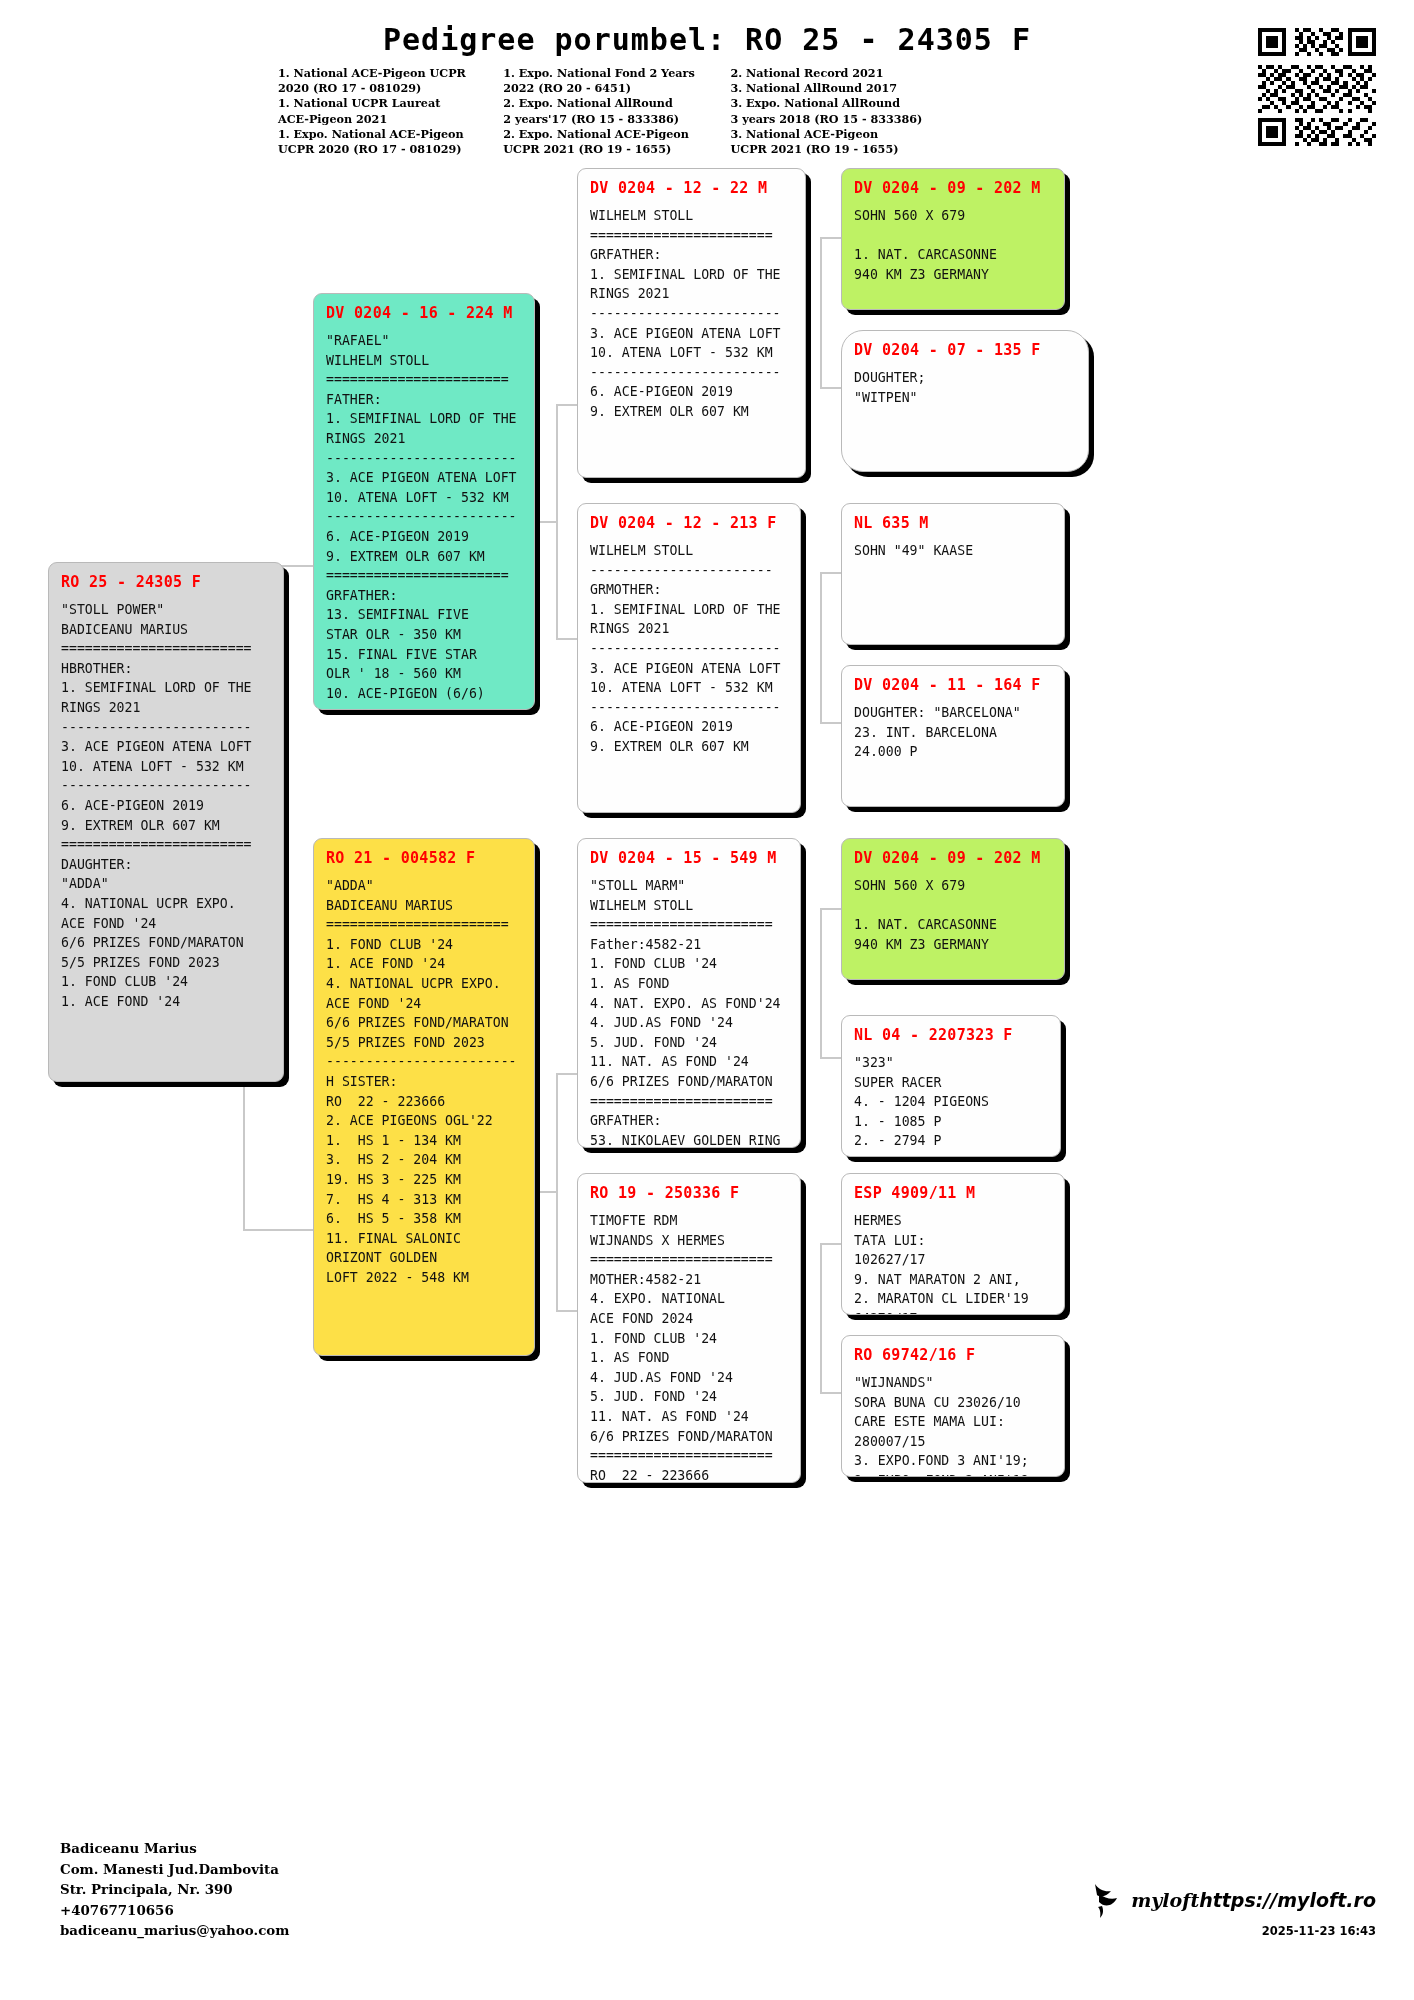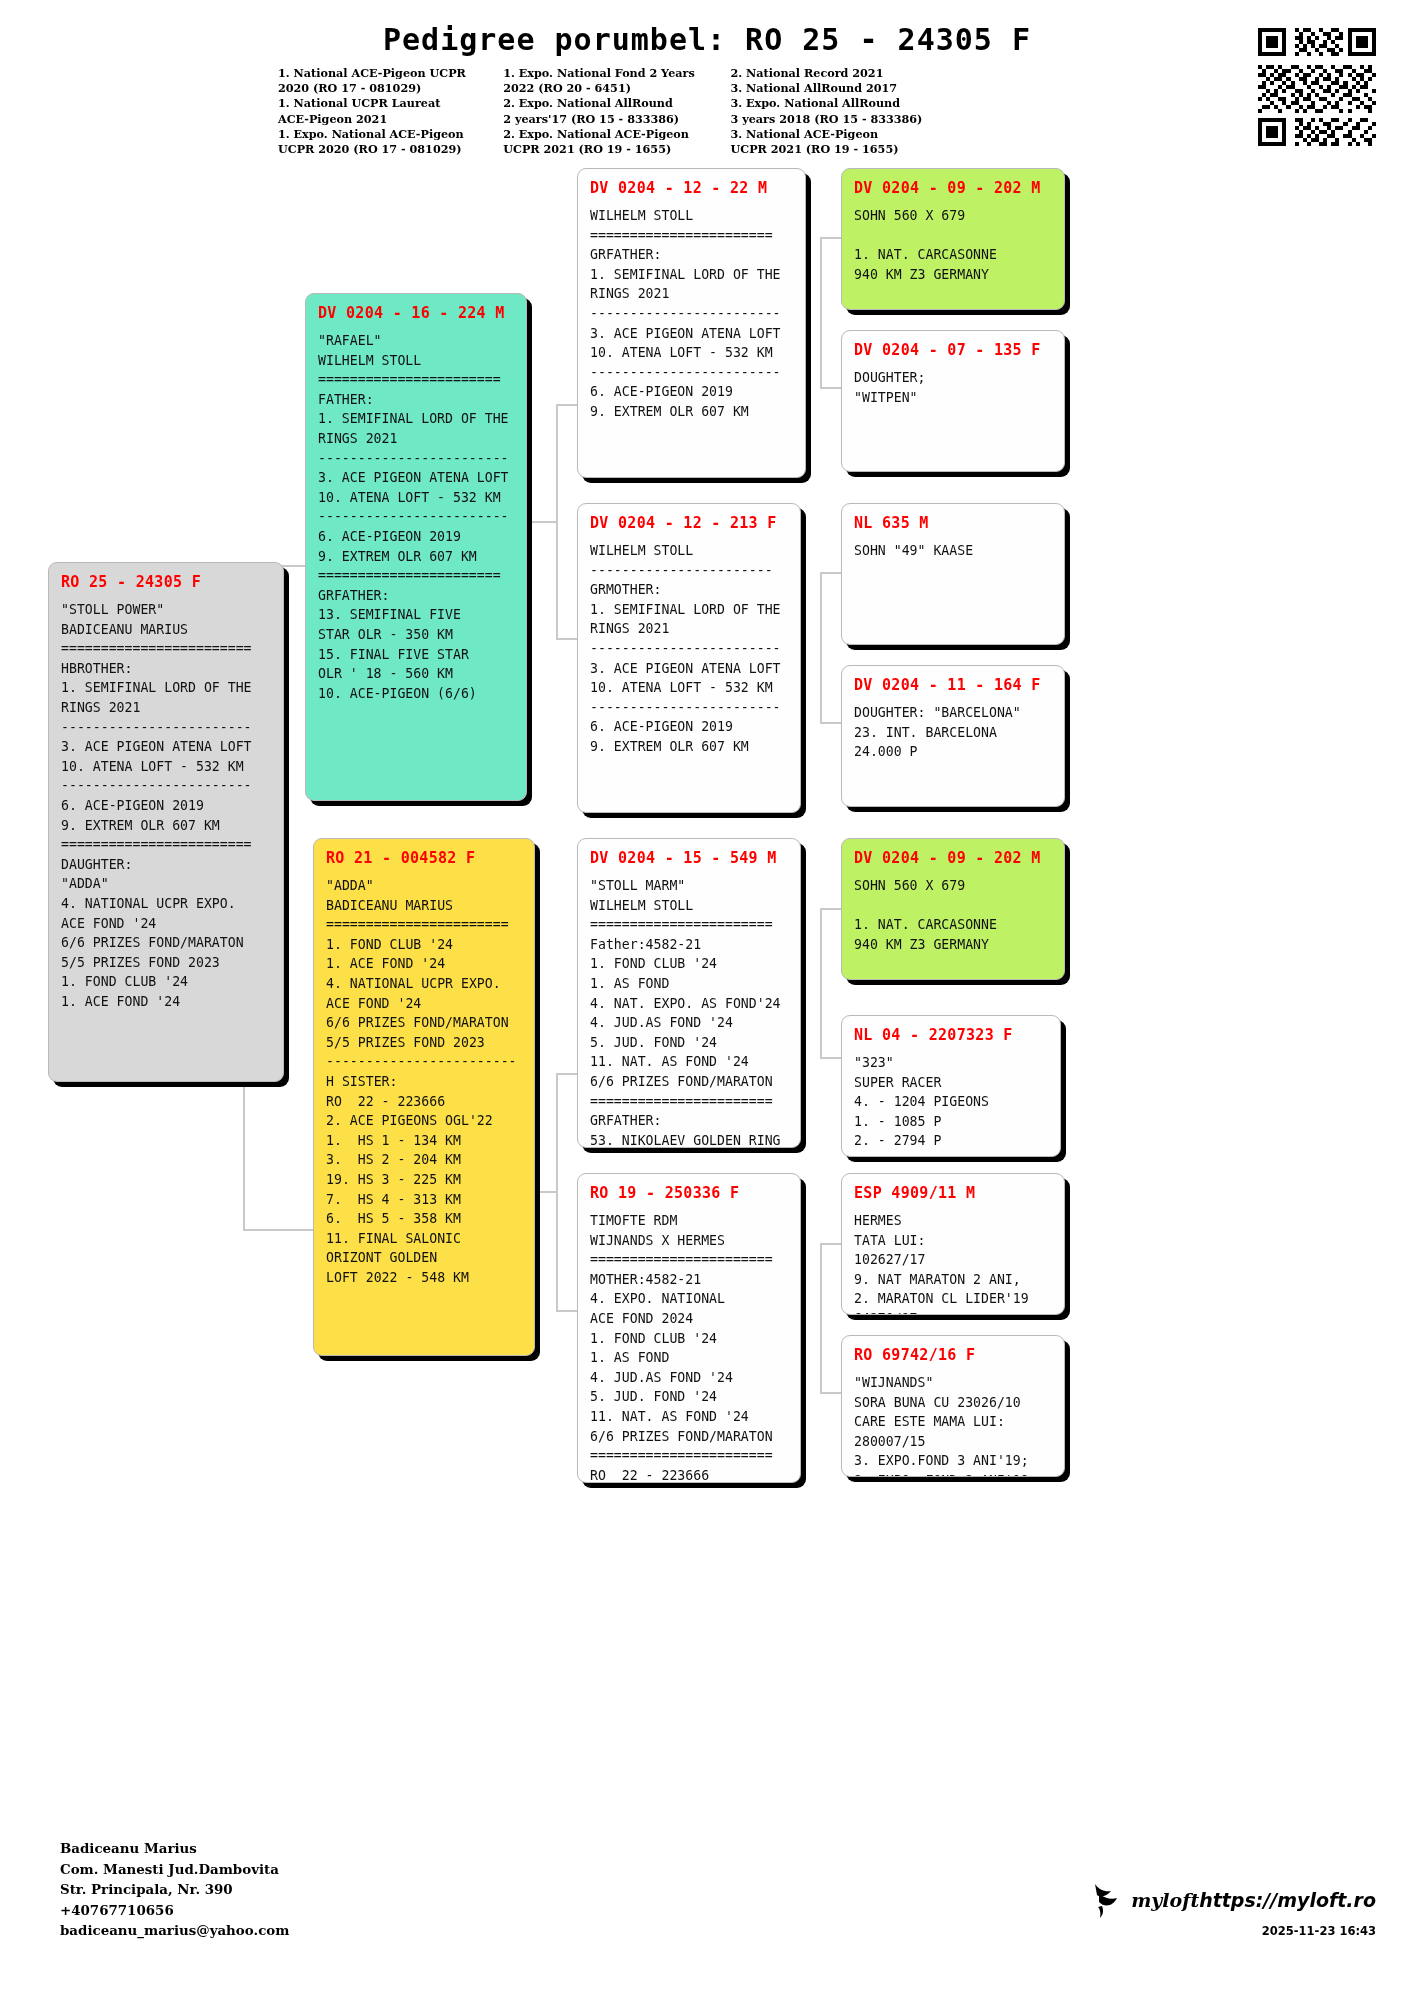--- a/index.html
+++ b/index.html
@@ -348,21 +348,21 @@
 DAUGHTER:
 "ADDA"
 4. NATIONAL UCPR EXPO.
 ACE FOND '24
 6/6 PRIZES FOND/MARATON
 5/5 PRIZES FOND 2023
 1. FOND CLUB '24
 1. ACE FOND '24</div>
   </div>
 
-  <div class="card mint" style="left:305px;top:293px;width:222px;height:508px;">
+  <div class="card mint" style="left:313px;top:293px;width:222px;height:417px;">
     <div class="id">DV 0204 - 16 - 224 M</div>
     <div class="body">"RAFAEL"
 WILHELM STOLL
 =======================
 FATHER:
 1. SEMIFINAL LORD OF THE
 RINGS 2021
 ------------------------
 3. ACE PIGEON ATENA LOFT
 10. ATENA LOFT - 532 KM
@@ -470,21 +470,21 @@
   </div>
 
   <div class="card peach" style="left:841px;top:168px;width:224px;height:142px;">
     <div class="id">DV 0204 - 09 - 202 M</div>
     <div class="body">SOHN 560 X 679
 
 1. NAT. CARCASONNE
 940 KM Z3 GERMANY</div>
   </div>
 
-  <div class="card plain" style="left:841px;top:330px;width:224px;height:142px;">
+  <div class="card plain" style="left:841px;top:330px;width:248px;height:142px;border-radius:22px;">
     <div class="id">DV 0204 - 07 - 135 F</div>
     <div class="body">DOUGHTER;
 "WITPEN"</div>
   </div>
 
   <div class="card plain" style="left:841px;top:503px;width:224px;height:142px;">
     <div class="id">NL 635 M</div>
     <div class="body">SOHN "49" KAASE</div>
   </div>
 

